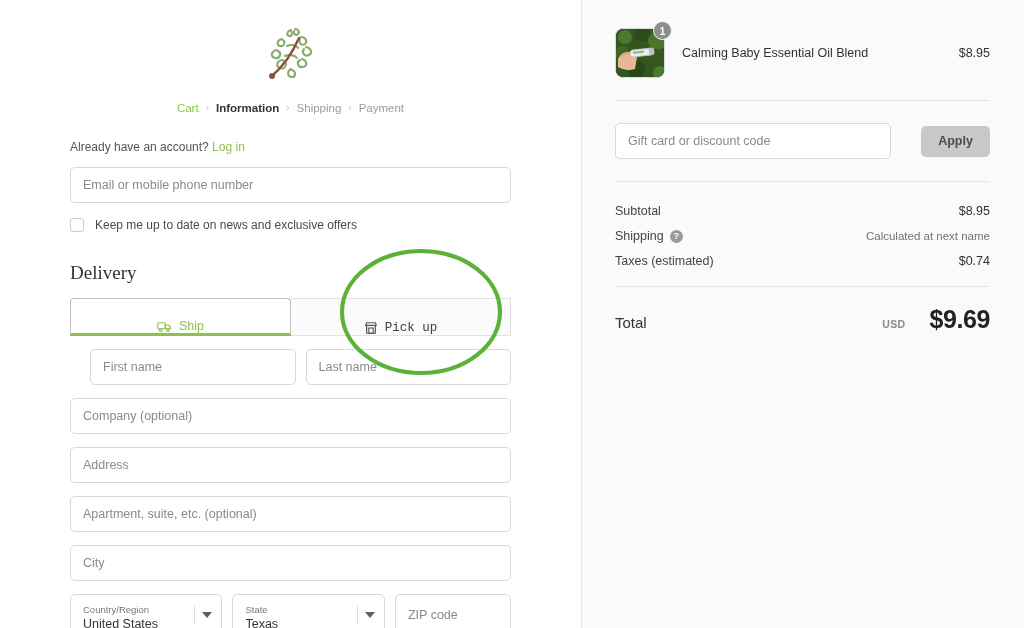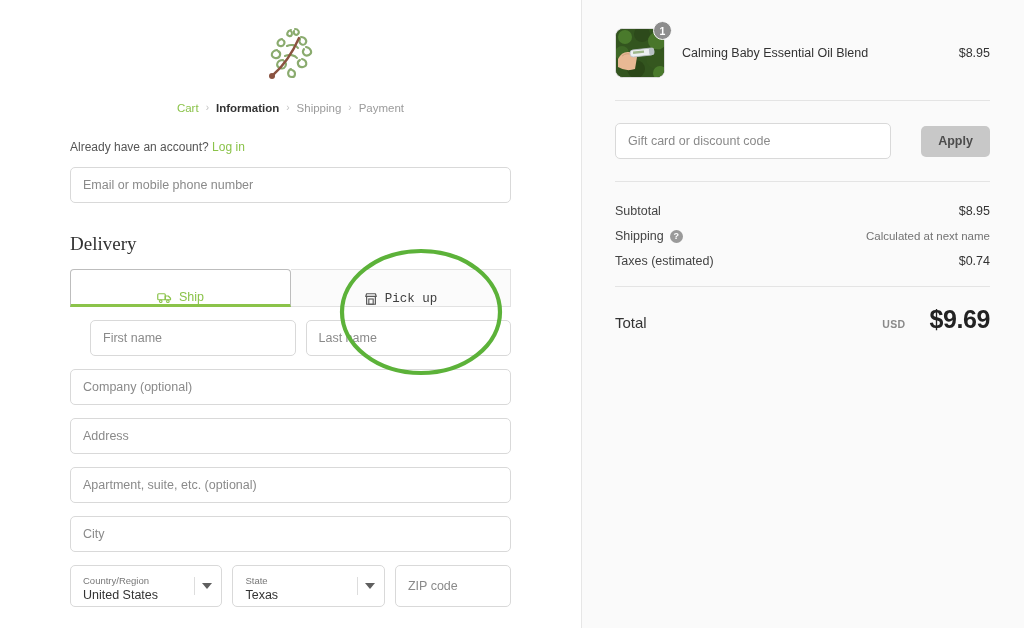--- a/index.html
+++ b/index.html
@@ -230,20 +230,24 @@
         <div class="acct-note">
           <span>Already have an account?</span>
           <a class="acct-link" href="#">Log in</a>
         </div>
       </div>
 
       <div class="field">
         <span class="ph">Email or mobile phone number</span>
       </div>
 
+      <div class="checkbox-row">
+        <div class="checkbox"></div>
+        <div class="checkbox-label">Keep me up to date on news and exclusive offers</div>
+      </div>
 
       <div class="delivery-title">Delivery</div>
 
       <div class="tabs">
         <div class="tab active">
           <span class="ic">
             <svg width="15" height="13" viewBox="0 0 20 16">
               <rect x="1" y="3" width="10" height="8" rx="1.2" fill="none" stroke="#8bc34a" stroke-width="1.6"></rect>
               <path d="M11 6 h4 l3 3 v2 h-7 z" fill="none" stroke="#8bc34a" stroke-width="1.6" stroke-linejoin="round"></path>
               <circle cx="5" cy="13" r="1.7" fill="none" stroke="#8bc34a" stroke-width="1.5"></circle>

